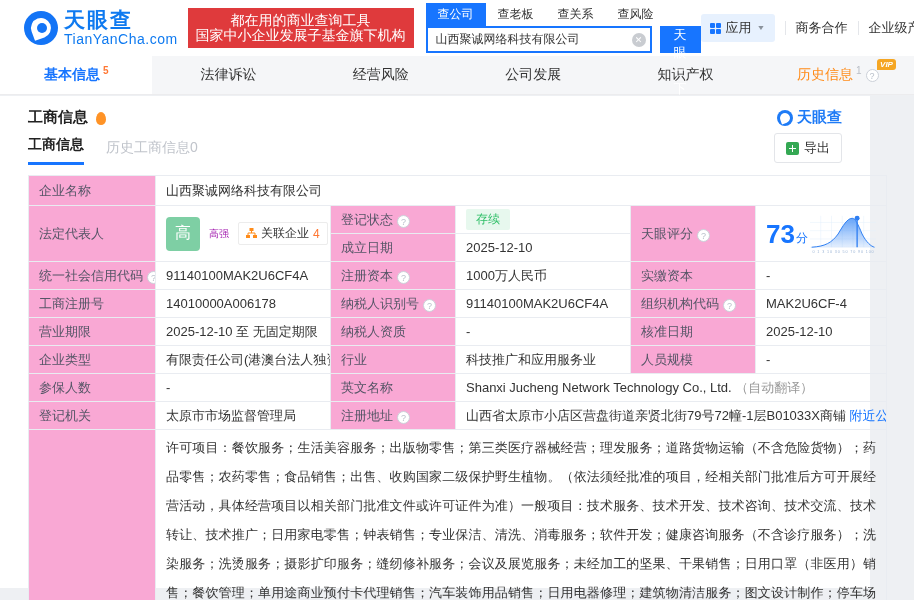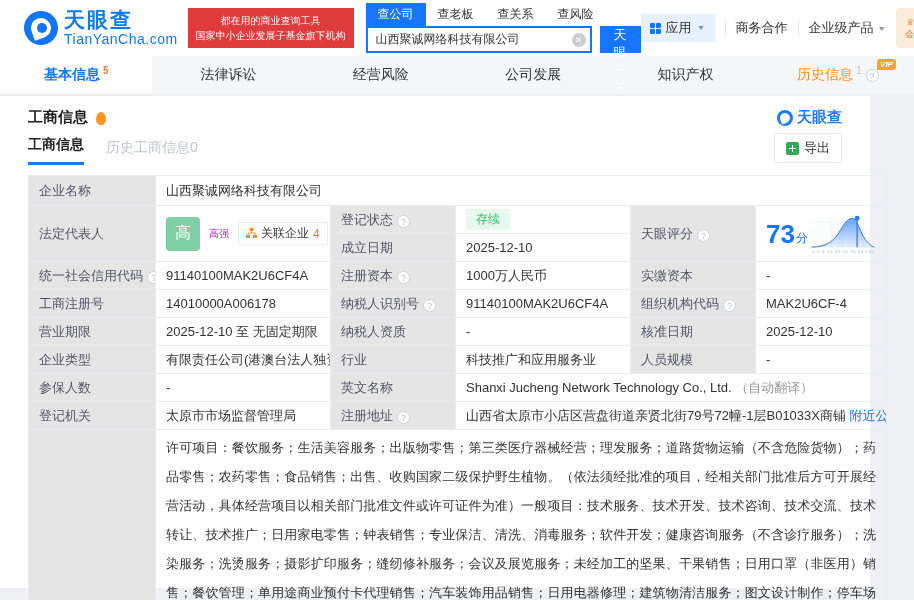--- a/index.html
+++ b/index.html
@@ -8,21 +8,21 @@
 
   
   .topbar { position:absolute; top:0; left:0; width:914px; height:56px; background:#fff; display:flex; align-items:center; z-index:5; }
   .logo { display:flex; align-items:center; margin-left:24px; }
   .logo-icon { width:34px; height:34px; border-radius:50%; background:#1374f6; position:relative; overflow:hidden; flex:0 0 auto; }
   .logo-icon::after { content:""; position:absolute; left:7px; top:7px; width:20px; height:20px; border-radius:50% 50% 50% 0; background:#fff; transform:rotate(-20deg); }
   .logo-icon::before { content:""; position:absolute; left:13px; top:12px; width:10px; height:10px; border-radius:50%; background:#1374f6; z-index:1; }
   .logo-text { margin-left:6px; }
   .logo-cn { color:#0f7af0; font-size:21px; font-weight:bold; letter-spacing:2px; line-height:22px; }
   .logo-en { color:#0f7af0; font-size:14px; letter-spacing:.5px; }
-  .banner { margin-left:10px; background:#df3a3c; color:#fff; font-size:10px; line-height:15px; padding:5px 8px; text-align:center; white-space:nowrap; }
+  .banner { margin-left:10px; background:#df3a3c; color:#fff; font-size:14px; line-height:15px; padding:5px 8px; text-align:center; white-space:nowrap; }
   .search-wrap { margin-left:12px; }
   .search-tabs { display:flex; font-size:12px; color:#333; }
   .search-tab { padding:3px 12px; cursor:pointer; }
   .search-tab.active { background:#1775ff; color:#fff; }
   .search-row { display:flex; align-items:center; }
   .search-input-box { position:relative; }
   .search-input { width:226px; height:27px; border:2px solid #1775ff; font-size:12px; padding:0 24px 0 8px; outline:none; color:#333; font-family:inherit; }
   .clear-icon { position:absolute; right:6px; top:7px; width:14px; height:14px; border-radius:50%; background:#c9ccd1; color:#fff; font-size:9px; line-height:14px; text-align:center; cursor:pointer; }
   .clear-icon::after { content:"✕"; }
   .search-btn { margin-left:8px; height:27px; padding:0 14px; background:#1775ff; color:#fff; font-size:13px; border:none; cursor:pointer; font-family:inherit; }
@@ -65,21 +65,21 @@
   .subtab.muted { color:#c0c4cb; margin-left:22px; }
   .export-btn { margin-left:auto; display:flex; align-items:center; gap:5px; border:1px solid #e3e5e9; border-radius:3px; padding:5px 11px; font-size:13px; color:#333; cursor:pointer; background:#fff; margin-bottom:2px; }
   .xls-icon { width:13px; height:13px; background:#34a853; border-radius:2px; position:relative; }
   .xls-icon::after { content:""; position:absolute; left:3px; top:3px; right:3px; bottom:3px; background:
       linear-gradient(#fff,#fff) center/7px 1px no-repeat,
       linear-gradient(#fff,#fff) center/1px 7px no-repeat; }
 
   
   table.biz { border-collapse:collapse; table-layout:fixed; width:858px; margin:10px 28px 0; }
   .biz td { border:1px solid #e9ecf1; font-size:13px; color:#333; padding:3px 10px; height:28px; overflow:hidden; white-space:nowrap; }
-  .biz td.lab { background:#e5e5e5; color:#556; }
+  .biz td.lab { background:#f9a8d4; color:#556; }
   .biz td.wrap { white-space:normal; }
   .biz tr.r1 td { height:30px; }
   .status-badge { display:inline-block; background:#e7f8ee; color:#2fbf68; font-size:12px; padding:2px 10px; border-radius:2px; }
   .rep { display:flex; align-items:center; gap:9px; }
   .avatar { width:34px; height:34px; flex:0 0 auto; background:#7ecfa4; color:#fff; border-radius:4px; display:flex; align-items:center; justify-content:center; font-size:16px; }
   .rep-name { color:#a21caf; font-size:10px; cursor:pointer; }
   .rel-badge { display:flex; align-items:center; gap:4px; border:1px solid #ececec; border-radius:2px; padding:2px 7px; font-size:12px; color:#333; cursor:pointer; background:#fff; }
   .rel-count { color:#ff7733; }
   .org-icon { width:11px; height:11px; display:block; }
   .score-cell { padding:2px 4px 2px 8px; }

